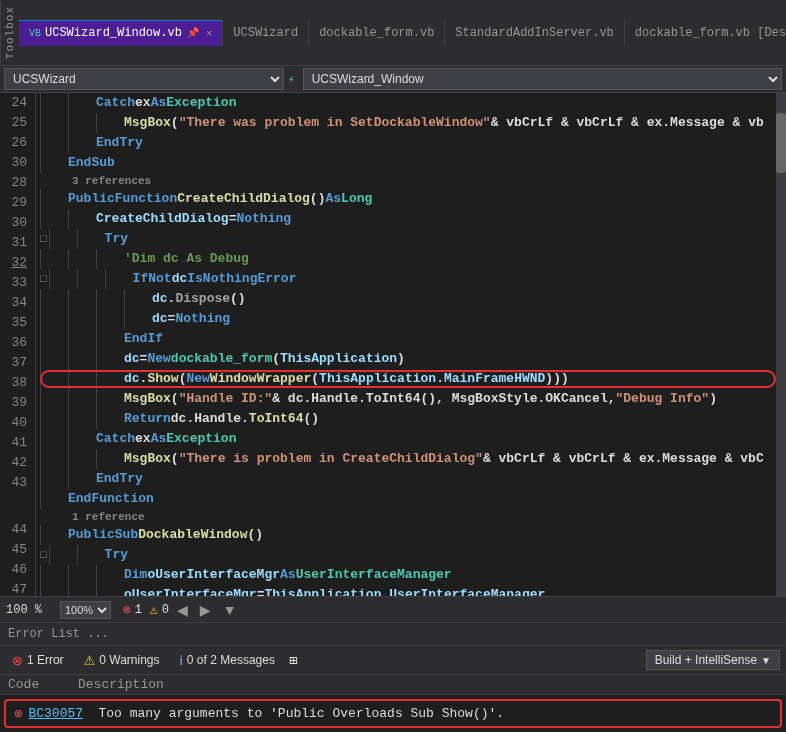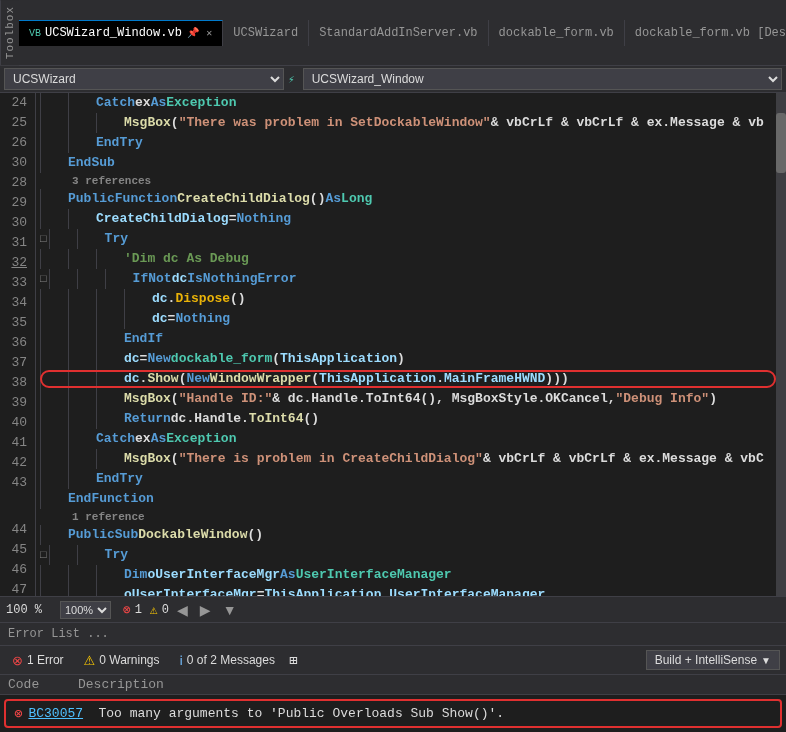--- a/index.html
+++ b/index.html
@@ -29,21 +29,21 @@
       align-items: center;
       padding: 4px 10px;
       border-right: 1px solid #3f3f46;
       font-size: 12px;
       color: #969696;
       cursor: pointer;
       white-space: nowrap;
       height: 26px;
     }
     .tab.active {
-      background: #000000;
+      background: #4c1d95;
       color: #ffffff;
       border-top: 1px solid #007acc;
     }
     .tab .close-icon {
       margin-left: 6px;
       font-size: 10px;
       color: #969696;
     }
     .tab .vb-icon {
       color: #4ec9b0;
@@ -267,24 +267,24 @@
   <div class="tab active">
     <span class="vb-icon">VB</span>
     <span>UCSWizard_Window.vb</span>
     <span class="close-icon">📌</span>
     <span class="close-icon">✕</span>
   </div>
   <div class="tab">
     <span>UCSWizard</span>
   </div>
   <div class="tab">
+    <span>dockable_form.vb</span>
+  </div>
+  <div class="tab">
     <span>StandardAddInServer.vb</span>
-  </div>
-  <div class="tab">
-    <span>dockable_form.vb</span>
   </div>
   <div class="tab">
     <span>dockable_form.vb [Design]</span>
   </div>
 </div>
 
 <div class="selector-bar">
   <select class="class-selector">
     <option>UCSWizard</option>
   </select>
@@ -402,21 +402,21 @@
         <span style="color: rgb(86, 156, 214);">Is</span>
         <span style="color: rgb(220, 220, 220);"> </span>
         <span style="color: rgb(86, 156, 214);">Nothing</span>
         <span style="color: rgb(220, 220, 220);"> </span>
         <span style="color: rgb(86, 156, 214);">Error</span>
       </div>
       <div class="code-line" style="position: relative;">
         <span style="display: inline-block; width: 112px;"><span style="display: inline-block; width: 28px; border-left: 1px solid rgb(63, 63, 70); height: 20px; vertical-align: top;"></span><span style="display: inline-block; width: 28px; border-left: 1px solid rgb(63, 63, 70); height: 20px; vertical-align: top;"></span><span style="display: inline-block; width: 28px; border-left: 1px solid rgb(63, 63, 70); height: 20px; vertical-align: top;"></span><span style="display: inline-block; width: 28px; border-left: 1px solid rgb(63, 63, 70); height: 20px; vertical-align: top;"></span></span>
         <span style="color: rgb(156, 220, 254);">dc</span>
         <span style="color: rgb(220, 220, 220);">.</span>
-        <span style="color: #eab308; text-align: center;">Dispose</span>
+        <span style="color: #a3a3a3; text-align: center;">Dispose</span>
         <span style="color: rgb(220, 220, 220);">()</span>
       </div>
       <div class="code-line" style="position: relative;">
         <span style="display: inline-block; width: 112px;"><span style="display: inline-block; width: 28px; border-left: 1px solid rgb(63, 63, 70); height: 20px; vertical-align: top;"></span><span style="display: inline-block; width: 28px; border-left: 1px solid rgb(63, 63, 70); height: 20px; vertical-align: top;"></span><span style="display: inline-block; width: 28px; border-left: 1px solid rgb(63, 63, 70); height: 20px; vertical-align: top;"></span><span style="display: inline-block; width: 28px; border-left: 1px solid rgb(63, 63, 70); height: 20px; vertical-align: top;"></span></span>
         <span style="color: rgb(156, 220, 254);">dc</span>
         <span style="color: rgb(220, 220, 220);"> = </span>
         <span style="color: rgb(86, 156, 214);">Nothing</span>
       </div>
       <div class="code-line" style="position: relative;">
         <span style="display: inline-block; width: 84px;"><span style="display: inline-block; width: 28px; border-left: 1px solid rgb(63, 63, 70); height: 20px; vertical-align: top;"></span><span style="display: inline-block; width: 28px; border-left: 1px solid rgb(63, 63, 70); height: 20px; vertical-align: top;"></span><span style="display: inline-block; width: 28px; border-left: 1px solid rgb(63, 63, 70); height: 20px; vertical-align: top;"></span></span>

